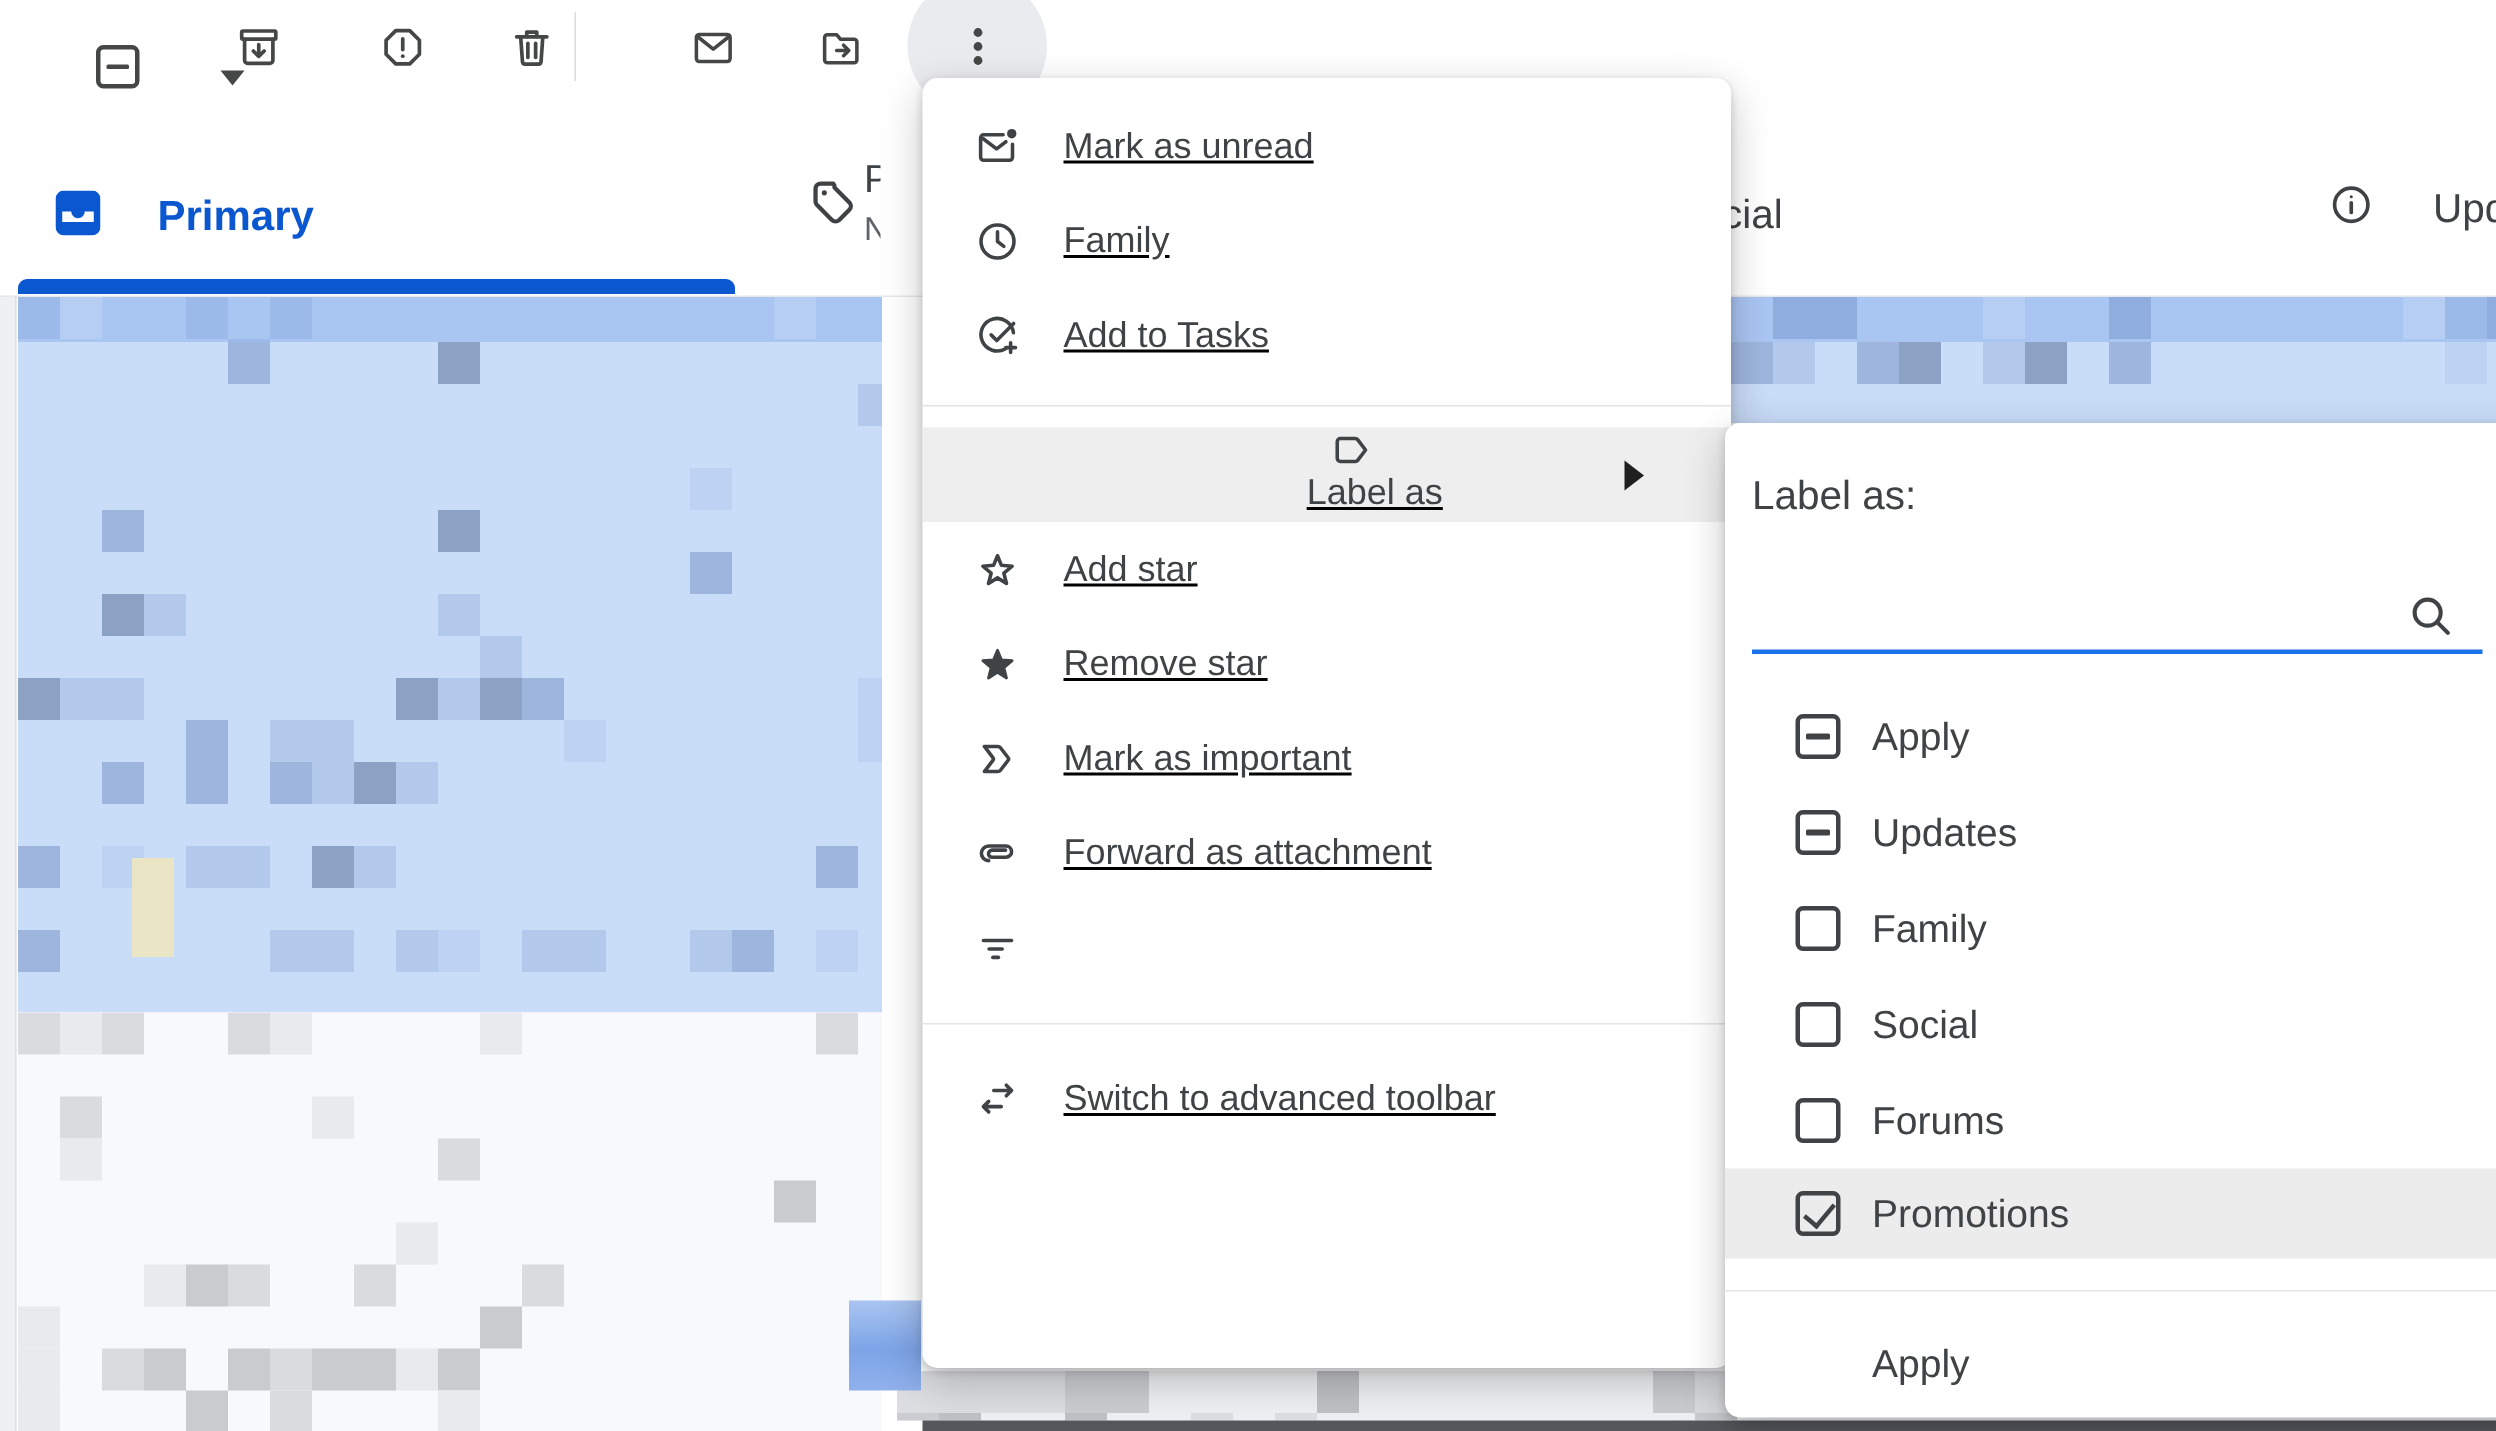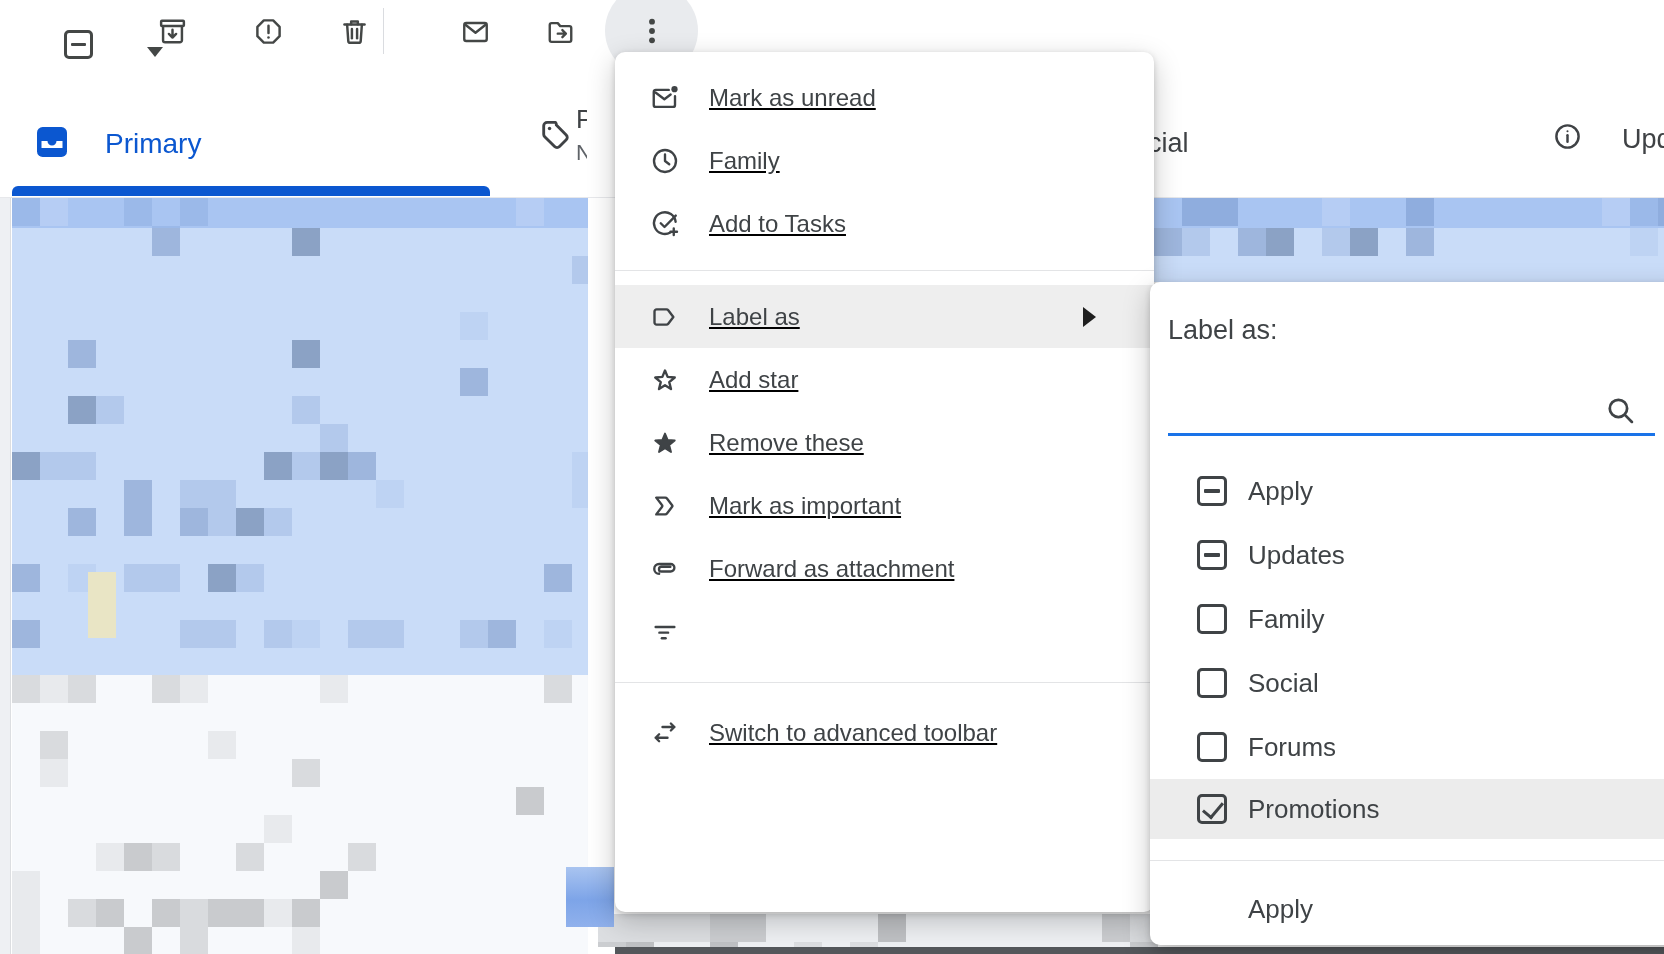--- a/index.html
+++ b/index.html
@@ -29,35 +29,35 @@
   .tbtn { position:absolute; background:none; border:none; cursor:pointer; padding:0; }
   svg.ic { display:block; }
   #sel-box { left:34px; top:17px; width:29px; height:29px; border:3px solid #444746; border-radius:5px; position:absolute; }
   #sel-box .minus { position:absolute; left:4px; top:10px; width:15px; height:3px; background:#444746; border-radius:1px; }
   #sel-caret { position:absolute; left:77px; top:27px; width:0; height:0;
     border-left:8px solid transparent; border-right:8px solid transparent; border-top:10px solid #444746; }
   #toolbar-divider { position:absolute; left:383px; top:8px; width:1px; height:46px; background:#dadce0; }
   #more-circle { position:absolute; left:605px; top:-16px; width:93px; height:93px; border-radius:50%; background:#e9ebee; }
 
   
-  #primary-label { position:absolute; left:105px; top:128px; font-size:28px; font-weight:400; color:#0b57d0; }
+  #primary-label { position:absolute; left:105px; top:128px; font-size:28px; font-weight:700; color:#0b57d0; }
   #primary-underline { position:absolute; left:12px; top:186px; width:478px; height:10px; background:#0b57d0; border-radius:6px 6px 0 0; }
   #promo-sliver { position:absolute; left:576px; top:104px; width:11px; height:66px; overflow:hidden; }
   #promo-sliver .l1 { font-size:26px; color:#3f4245; white-space:nowrap; }
   #promo-sliver .l2 { font-size:22px; color:#5f6368; white-space:nowrap; margin-top:5px; }
   #social-label  { position:absolute; left:1115px; top:128px; font-size:27px; color:#3f4245; }
   #updates-label { position:absolute; left:1622px; top:124px; font-size:27px; color:#3f4245; white-space:nowrap; }
 
   
   .panel { position:absolute; background:#fff; box-shadow:0 2px 6px rgba(0,0,0,.16), 0 9px 28px rgba(0,0,0,.22); }
   #context-menu { left:615px; top:52px; width:539px; height:860px; border-radius:10px; z-index:5; padding-top:14px;text-decoration:underline; }
   .mi { position:relative; height:63px; display:flex; align-items:center; padding-left:35px; cursor:pointer; }
   .mi .mic { width:30px; height:30px; flex:0 0 30px; }
   .mi .mlabel { margin-left:29px; font-size:24px; color:#3f4346; white-space:nowrap; }
-  .mi.hl { background:#eeeeee; }
+  .mi.hl { background:#eeeeee;flex-direction:column; }
   .mi .subarrow { position:absolute; right:58px; top:50%; transform:translateY(-50%);
     width:0; height:0; border-top:10px solid transparent; border-bottom:10px solid transparent; border-left:13px solid #1f1f1f; }
   .mdiv { height:30px; position:relative; }
   .mdiv.tall { height:38px; }
   .mdiv .line { position:absolute; left:0; right:0; top:50%; height:1px; background:#e3e4e6; }
 
   #label-submenu { left:1150px; top:282px; width:540px; height:663px; border-radius:10px 0 0 10px; z-index:6; }
   #submenu-title { position:absolute; left:18px; top:33px; font-size:27px; color:#3f4346; }
   #label-search { position:absolute; left:18px; top:100px; width:487px; height:54px; cursor:text; }
   #label-search .underline { position:absolute; left:0; right:0; bottom:0; height:3px; background:#1a73e8; }
@@ -352,21 +352,21 @@
       <svg class="mic" viewBox="0 0 24 24" fill="none" stroke="#3f4346" stroke-width="1.9" stroke-linejoin="round">
         <path d="M12 4.4 L14.1 9.5 19.8 10 15.4 13.7 16.8 19.2 12 16.2 7.2 19.2 8.6 13.7 4.2 10 9.9 9.5 z"></path>
       </svg>
       <span class="mlabel">Add star</span>
     </div>
 
     <div class="mi">
       <svg class="mic" viewBox="0 0 24 24" fill="#3f4346" stroke="#3f4346" stroke-width="1.5" stroke-linejoin="round">
         <path d="M12 4.4 L14.1 9.5 19.8 10 15.4 13.7 16.8 19.2 12 16.2 7.2 19.2 8.6 13.7 4.2 10 9.9 9.5 z"></path>
       </svg>
-      <span class="mlabel">Remove these</span>
+      <span class="mlabel">Remove star</span>
     </div>
 
     <div class="mi">
       <svg class="mic" viewBox="0 0 24 24" fill="none" stroke="#3f4346" stroke-width="1.9" stroke-linejoin="round">
         <path d="M5 5.3 h7.2 c.54 0 1.05.25 1.38.68 l4.1 5.35 a1.1 1.1 0 0 1 0 1.34 l-4.1 5.35 c-.33.43-.84.68-1.38.68 H5 l4.55-5.95 a1.2 1.2 0 0 0 0-1.5 z"></path>
       </svg>
       <span class="mlabel">Mark as important</span>
     </div>
 
 

